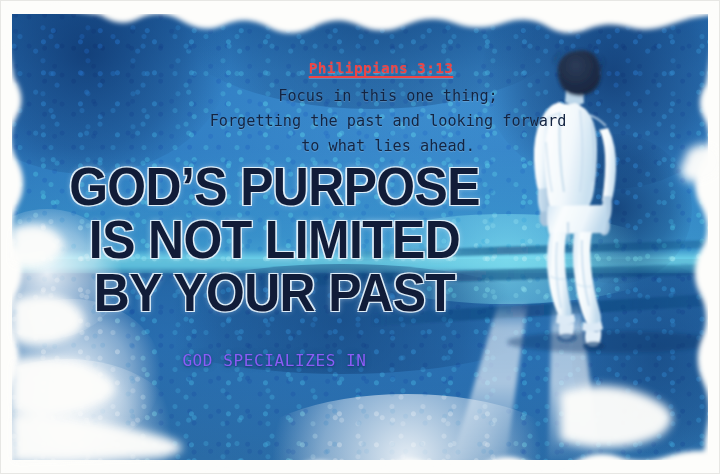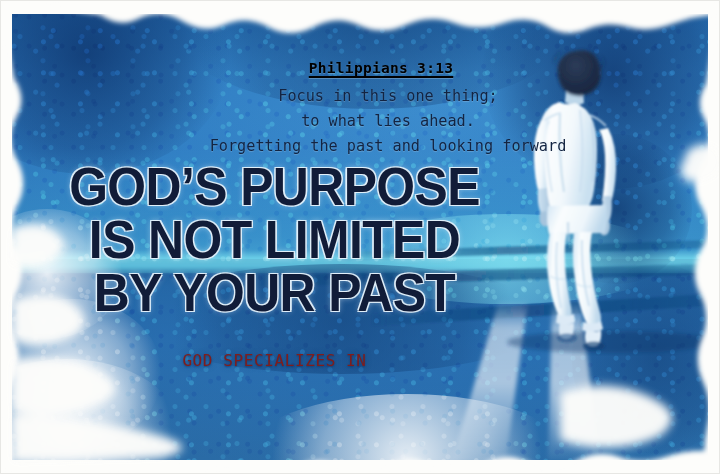--- a/index.html
+++ b/index.html
@@ -153,21 +153,21 @@
 
   .verse-ref {
     position: absolute;
     left: 0; right: 0;
     top: 60px;
     text-align: center;
     font-family: "DejaVu Sans Mono", "Liberation Mono", monospace;
     font-size: 14.5px;
     font-weight: bold;
     letter-spacing: 0.3px;
-    color: #000000;
+    color: #ef4444;
     text-decoration: underline;
     text-underline-offset: 2.5px;
     text-decoration-thickness: 1.6px;
     text-shadow: 0 1px 1px rgba(255,255,255,0.22);
   }
   .verse-ref-offset { padding-left: 42px; }
 
   .verse-body {
     position: absolute;
     left: 0; right: 0;
@@ -207,21 +207,21 @@
   .tagline {
     position: absolute;
     left: 22px;
     top: 348px;
     width: 505px;
     text-align: center;
     font-family: "DejaVu Sans Mono", "Liberation Mono", monospace;
     font-size: 16px;
     line-height: 25px;
     letter-spacing: 0.6px;
-    color: #7f1d1d;
+    color: #8b5cf6;
     text-shadow:
        0 1px 2px rgba(16,46,88,0.60),
        0 0 6px rgba(20,60,110,0.35);
   }
   .tagline .tline { display: block; white-space: nowrap; }
 </style>
 </head>
 <body>
 
 <div id="poster">
@@ -428,22 +428,22 @@
   </svg>
 
   <div class="text-layer">
 
     <div class="verse-ref">
       <span class="verse-ref-offset">Philippians 3:13</span>
     </div>
 
     <div class="verse-body">
       <span class="vline">Focus in this one thing;</span>
+      <span class="vline">Forgetting the past and looking forward</span>
       <span class="vline">to what lies ahead.</span>
-      <span class="vline">Forgetting the past and looking forward</span>
     </div>
 
     <div class="headline">
       <span class="hline">GOD’S PURPOSE</span>
       <span class="hline">IS NOT LIMITED</span>
       <span class="hline">BY YOUR PAST</span>
     </div>
 
     <div class="tagline">
       <span class="tline">GOD SPECIALIZES IN</span>

